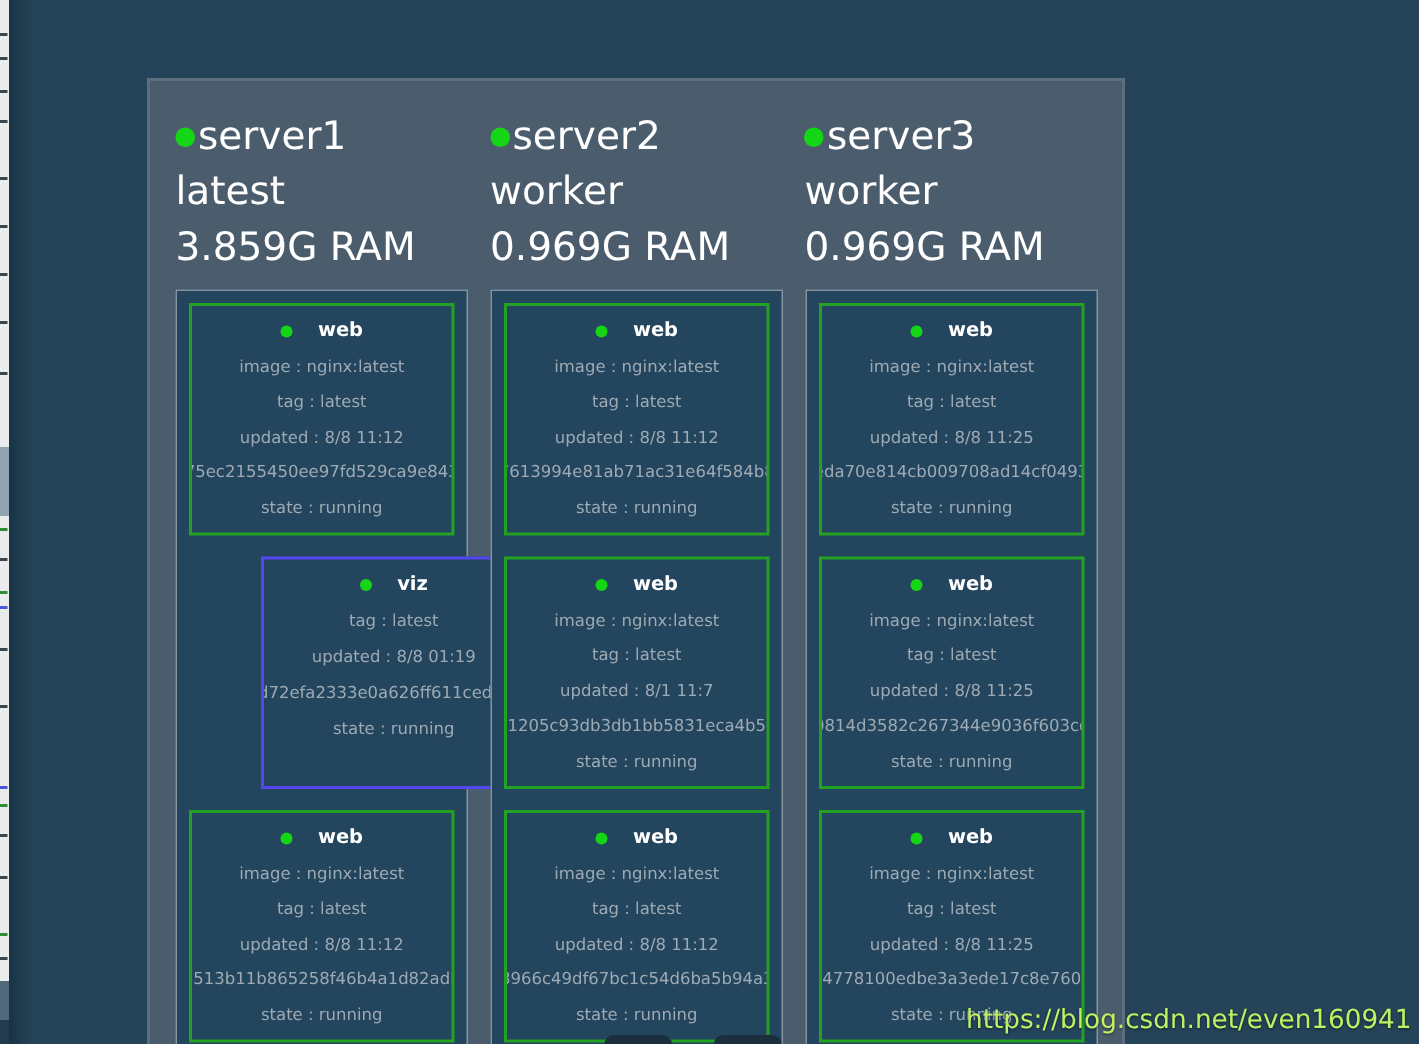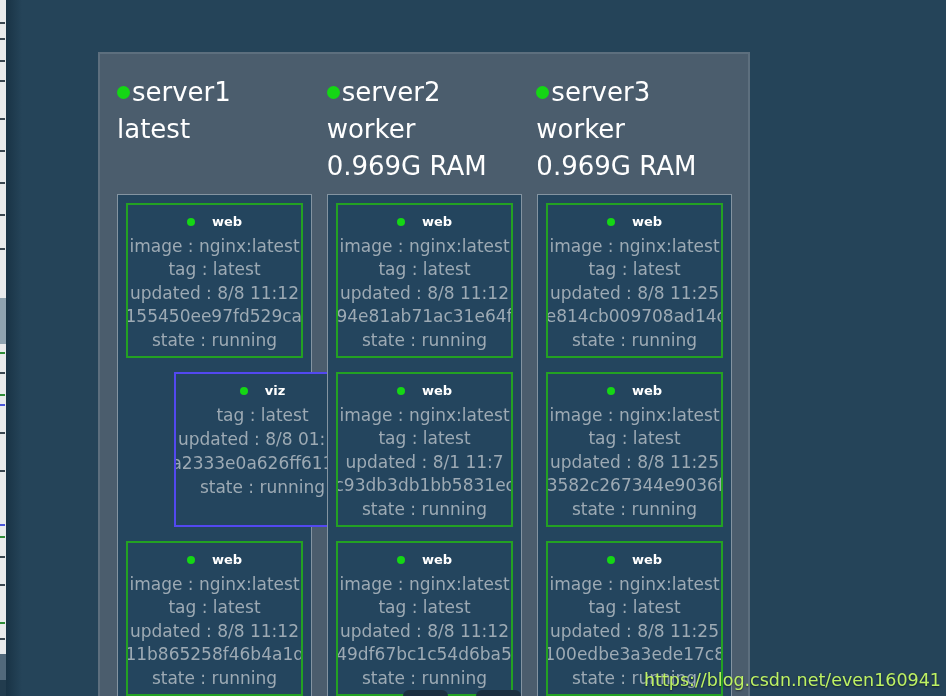--- a/index.html
+++ b/index.html
@@ -54,21 +54,21 @@
     display:flex; flex-direction:column; align-items:center;
     overflow:hidden;
   }
   .card-title {
     display:flex; align-items:center; justify-content:center; gap:17px;
     height:24px; line-height:24px;
     color:#ffffff; font-weight:bold; font-size:13px;
   }
   .card-line {
     height:24px; line-height:24px;
-    color:#9daab4; font-size:17px;
+    color:#9daab4; font-size:11px;
     white-space:nowrap; text-align:center;
     max-width:177px; overflow:hidden;
   }
   .card-line.hash { max-width:none; }
   
   .overlay-btn {
     position:absolute; top:690px; height:12px; background:#1c2f3f;
     border-radius:6px 6px 0 0; z-index:6;
   }
   .overlay-btn.one { left:403px; width:45px; }
@@ -113,20 +113,21 @@
 
 <div class="panel">
 
   <div class="header-row">
     <div class="node-header">
       <div class="node-name-row">
         <span class="dot lg"></span>
         <span>server1</span>
       </div>
       <div>latest</div>
+      <div>3.859G RAM</div>
     </div>
     <div class="node-header">
       <div class="node-name-row">
         <span class="dot lg"></span>
         <span>server2</span>
       </div>
       <div>worker</div>
       <div>0.969G RAM</div>
     </div>
     <div class="node-header">

